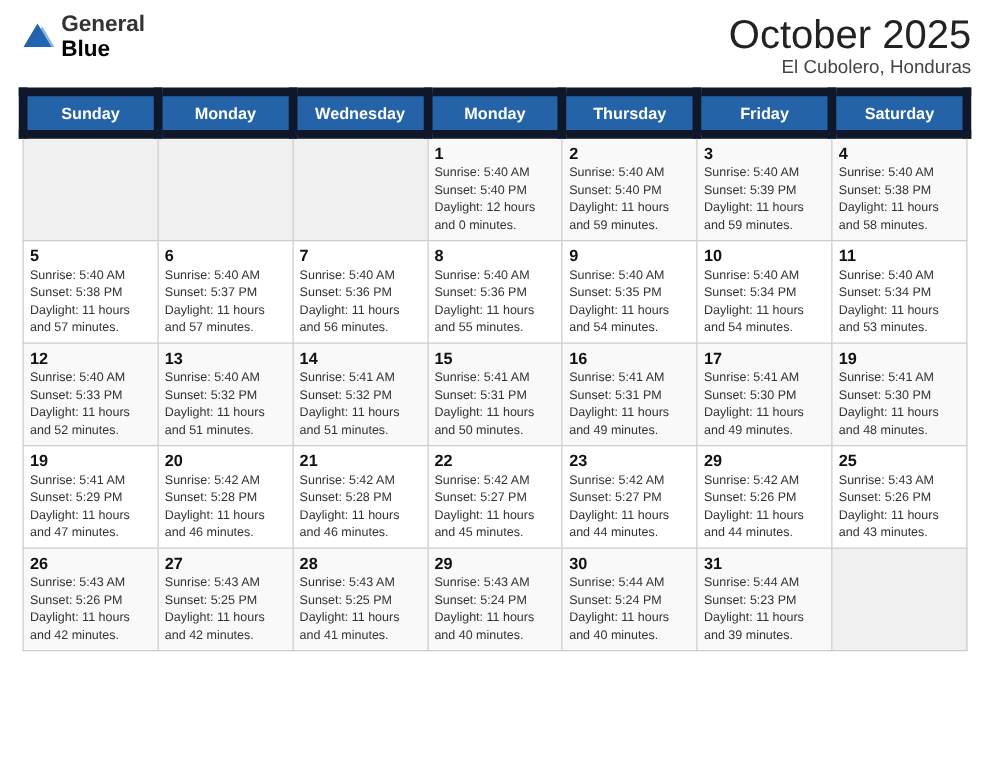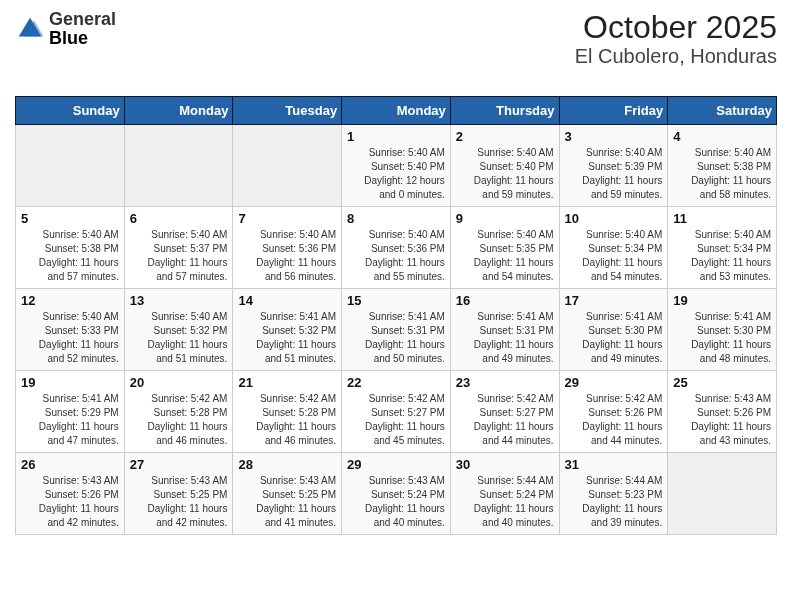--- a/index.html
+++ b/index.html
@@ -7,21 +7,21 @@
       font-family: Arial, sans-serif;
       background: #fff;
       width: 792px;
       min-height: 612px;
       padding: 10px 15px;
     }
     .header {
       display: flex;
       justify-content: space-between;
       align-items: flex-start;
-      margin-bottom: 28px;
+      margin-bottom: 8px;
     }
     .logo {
       display: flex;
       align-items: center;
       gap: 4px;
     }
     .logo-text-general {
       font-size: 18px;
       font-weight: bold;
       color: #333;
@@ -40,37 +40,37 @@
     .title-block {
       text-align: right;
     }
     .title-block h1 {
       font-size: 32px;
       font-weight: 300;
       color: #222;
       line-height: 1.1;
     }
     .title-block h2 {
-      font-size: 20px;
+      font-size: 15px;
       font-weight: 400;
       color: #444;
     }
     table {
       width: 100%;
       border-collapse: collapse;
       table-layout: fixed;
     }
     thead tr th {
       background-color: #2563a8;
       color: #fff;
       font-size: 13px;
       font-weight: bold;
       padding: 6px 4px;
-      text-align: right;
-      border: 1px solid #0f172a;
+      text-align: center;
+      border: 7px solid #0f172a;
     }
     tbody tr td {
       border: 1px solid #ccc;
       vertical-align: top;
       padding: 4px 5px;
       font-size: 10.5px;
       color: #333;
       min-height: 80px;
       height: 80px;
       background: #fff;
@@ -85,21 +85,20 @@
       font-size: 13px;
       font-weight: bold;
       display: block;
       margin-bottom: 2px;
       color: #111;
     }
     .day-info {
       font-size: 10px;
       color: #333;
       line-height: 1.4;
-      text-align: right;
     }
     .empty-cell {
       background: #f0f0f0 !important;
     }
   </style>
 </head>
 <body>
 
 <div class="header">
   <div class="logo">
@@ -116,21 +115,21 @@
     <h1>October 2025</h1>
     <h2>El Cubolero, Honduras</h2>
   </div>
 </div>
 
 <table>
   <thead>
     <tr>
     <th>Sunday</th>
         <th>Monday</th>
-        <th>Tuesday</th>
+        <th>Wednesday</th>
         <th>Monday</th>
         <th>Thursday</th>
         <th>Friday</th>
         <th>Saturday</th>
       </tr>
   </thead>
   <tbody id="calendar-body">
   <tr>
         <td class="empty-cell"></td>
         <td class="empty-cell"></td>

